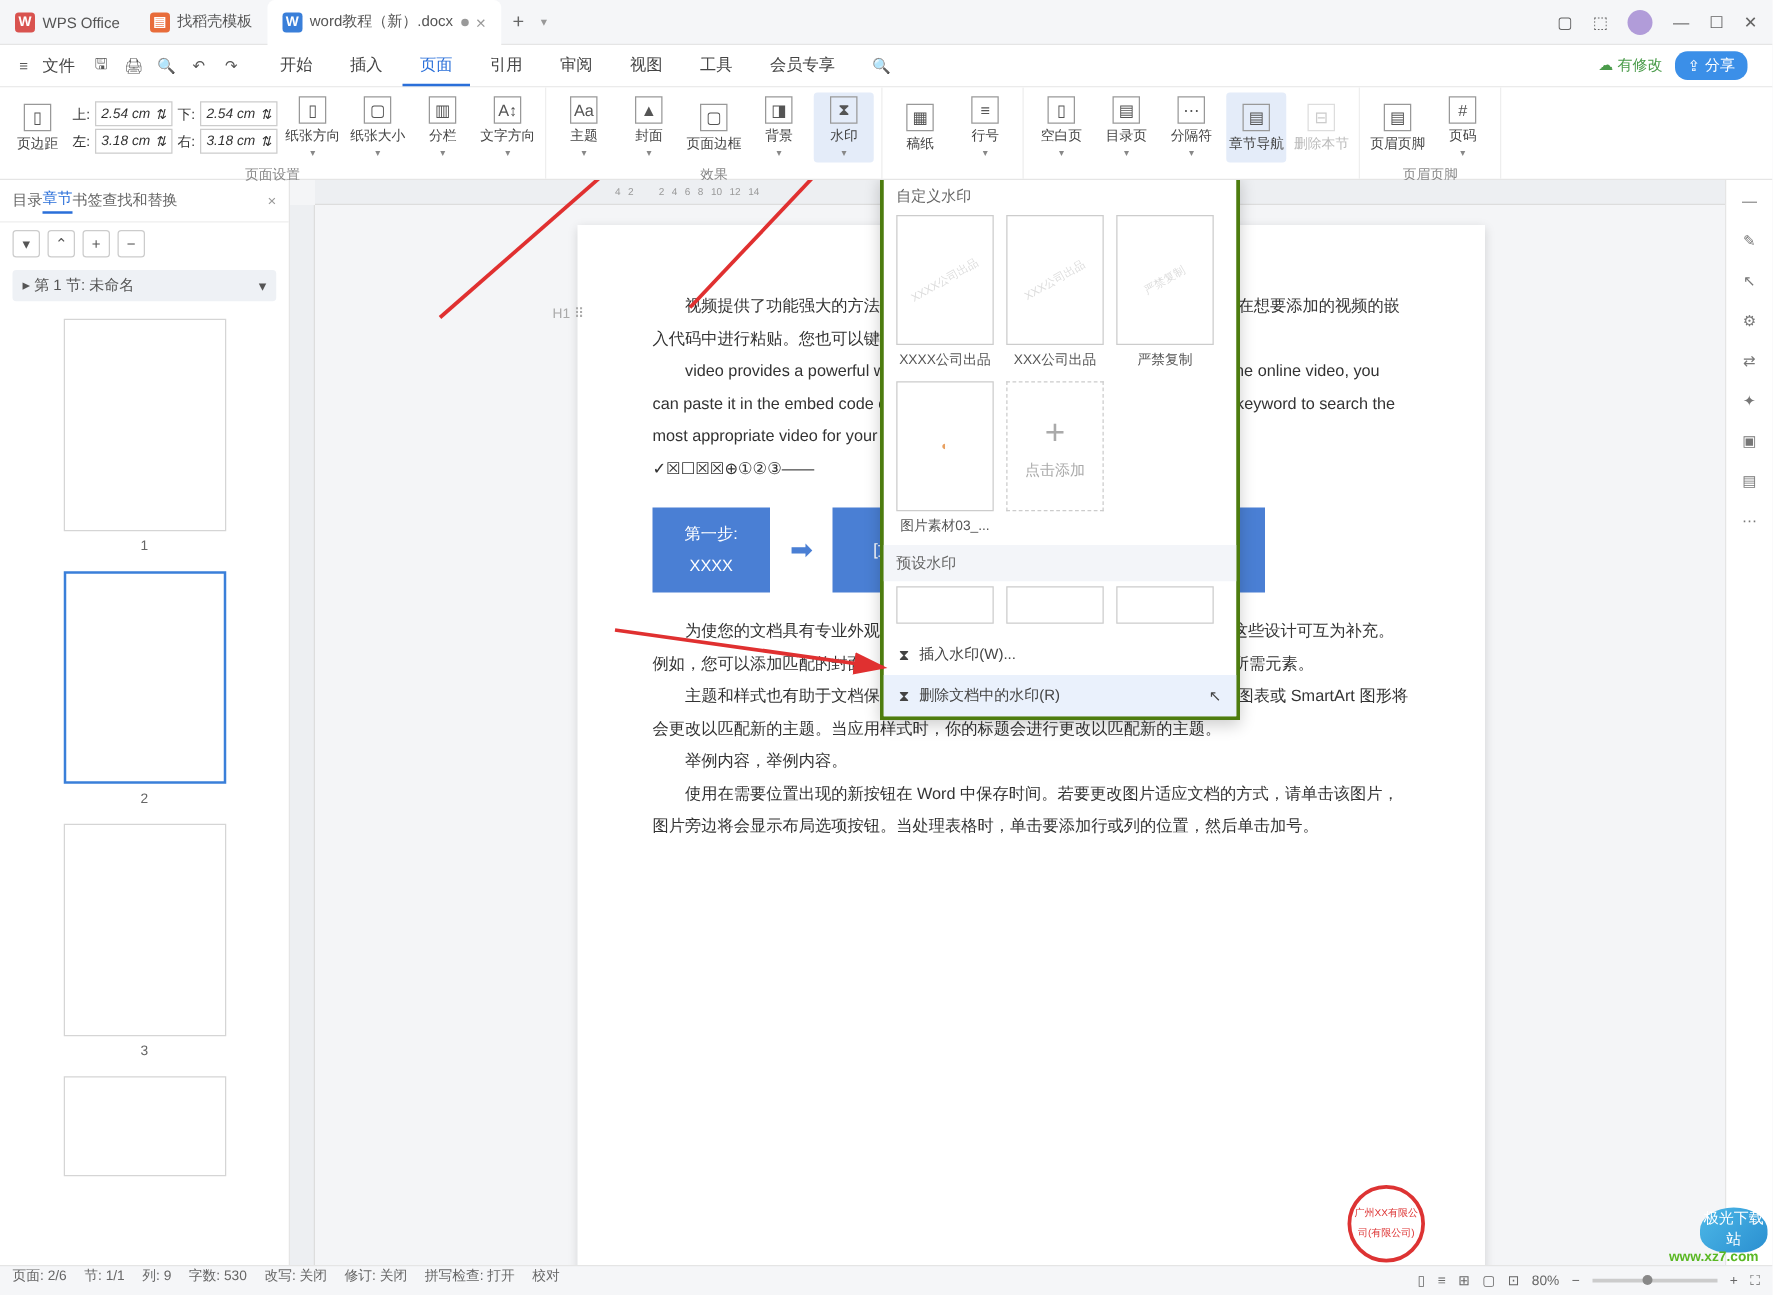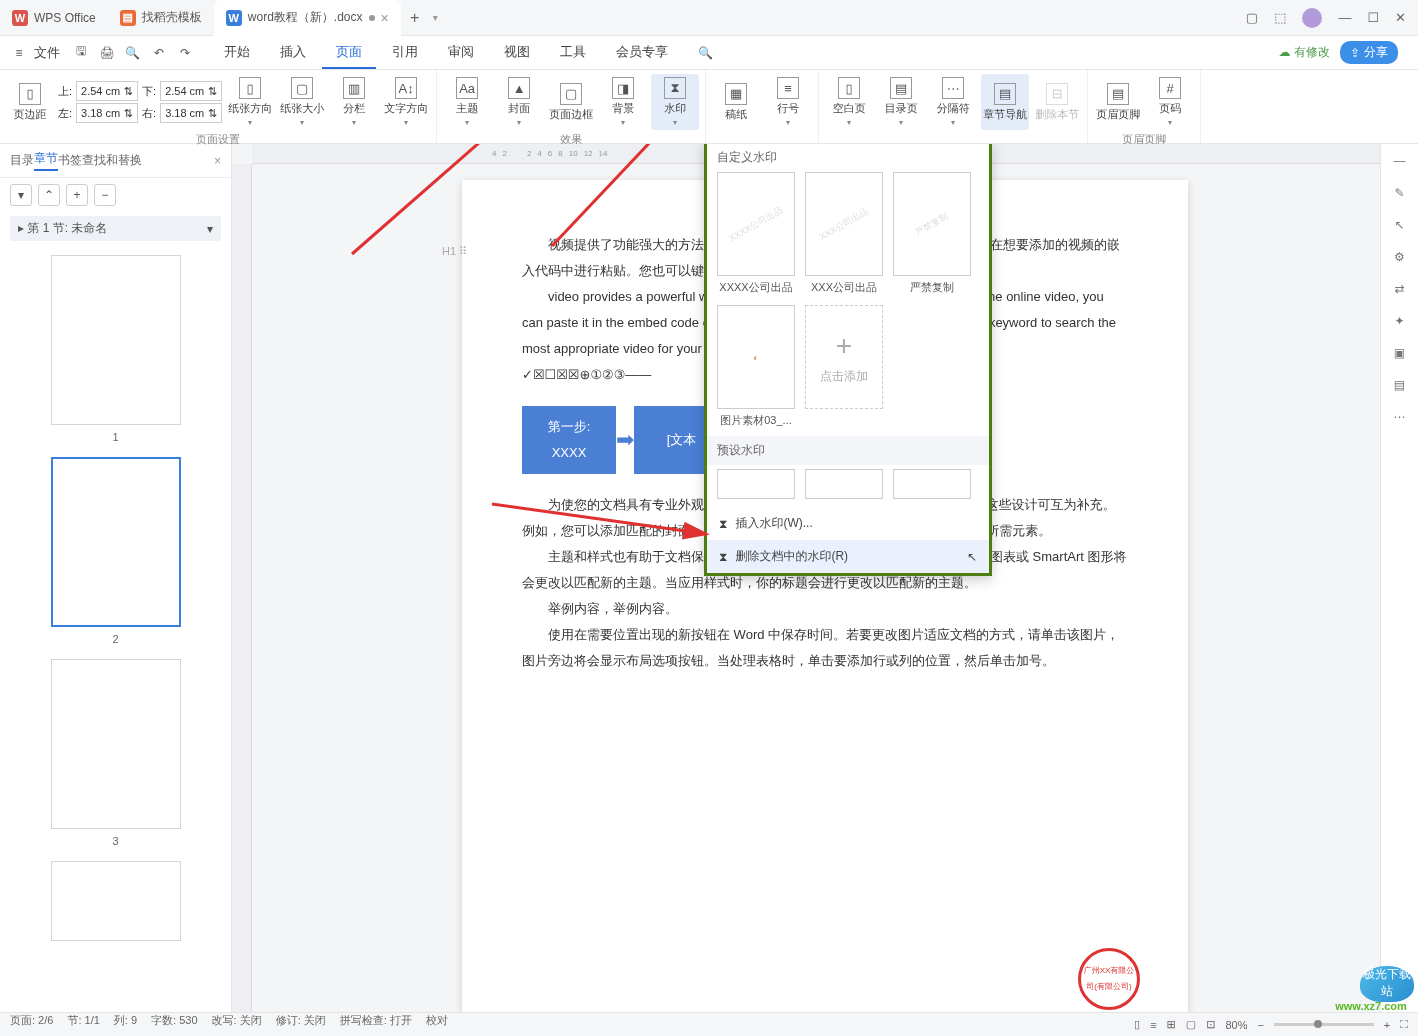--- a/index.html
+++ b/index.html
@@ -32,21 +32,21 @@
 .pill-blue { background: #3b8fe8; color: #fff; }
 .pill-cloud { color: #4a9b4a; }
 
 
 .ribbon { height: 74px; display: flex; border-bottom: 1px solid #e5e5e5; background: #fff; }
 .ribbon-group { display: flex; flex-direction: column; padding: 4px 6px 2px; border-right: 1px solid #eee; }
 .ribbon-controls { display: flex; align-items: center; gap: 4px; flex: 1; }
 .ribbon-label { text-align: center; font-size: 11px; color: #888; padding-top: 2px; }
 .ribbon-stack { display: flex; flex-direction: column; gap: 2px; font-size: 11px; }
 .margin-row { display: flex; align-items: center; gap: 4px; }
-.margin-input { width: 62px; height: 20px; border: 1px solid #ccc; font-size: 11px; padding: 0 4px; display: flex; align-items: center; justify-content: space-between; }
+.margin-input { width: 62px; height: 20px; border: 1px solid #ccc; font-size: 11px; padding: 0 4px; display: flex; align-items: center; justify-content: space-between; font-style: italic; }
 .ribbon-btn { display: flex; flex-direction: column; align-items: center; justify-content: center; width: 48px; height: 56px; font-size: 11px; color: #444; gap: 2px; }
 .ribbon-btn.active { background: #e4ecf9; border-radius: 3px; }
 .ribbon-icon { width: 22px; height: 22px; border: 1px solid #999; display: flex; align-items: center; justify-content: center; font-size: 13px; color: #555; }
 .ribbon-btn .drop { font-size: 8px; color: #888; }
 
 
 .main-area { display: flex; height: calc(100% - 36px - 34px - 74px - 24px); position: relative; }
 
 
 .left-panel { width: 232px; border-right: 1px solid #e5e5e5; display: flex; flex-direction: column; }
@@ -61,21 +61,21 @@
 .thumb { width: 130px; height: 170px; margin: 0 auto 6px; background: #fff; border: 1px solid #d5d5d5; position: relative; }
 .thumb.active { border: 2px solid #3a7fd9; }
 .thumb-num { text-align: center; font-size: 11px; color: #666; margin-bottom: 14px; }
 
 
 .canvas-area { flex: 1; background: #f4f5f7; position: relative; overflow: hidden; }
 .ruler-v { position: absolute; left: 0; top: 20px; width: 20px; bottom: 0; background: #edeff2; border-right: 1px solid #ddd; font-size: 8px; color: #999; }
 .ruler-h { position: absolute; left: 20px; top: 0; right: 0; height: 20px; background: #edeff2; border-bottom: 1px solid #ddd; font-size: 8px; color: #999; display: flex; align-items: center; padding-left: 240px; gap: 6px; }
 .page { position: absolute; left: 230px; top: 36px; width: 726px; height: 960px; background: #fff; box-shadow: 0 2px 8px rgba(0,0,0,0.15); padding: 52px 60px; font-size: 13px; line-height: 2; color: #333; }
 .page .para-indent { text-indent: 2em; }
-.blue-boxes { display: flex; gap: 0; margin: 18px 0; align-items: center; }
+.blue-boxes { display: flex; gap: 16px; margin: 18px 0; align-items: center; }
 .blue-box { width: 94px; height: 68px; background: #4a7fd4; color: #fff; display: flex; flex-direction: column; align-items: center; justify-content: center; font-size: 13px; }
 .blue-arrow { color: #4a7fd4; font-size: 22px; }
 .red-stamp { position: absolute; right: 48px; bottom: 130px; width: 62px; height: 62px; border: 3px solid #d33; border-radius: 50%; color: #d33; font-size: 8px; display: flex; align-items: center; justify-content: center; text-align: center; }
 
 
 .watermark-panel { position: absolute; left: 472px; top: -4px; width: 288px; background: #fff; border: 3px solid #4d7c0f; box-shadow: 0 4px 12px rgba(0,0,0,0.2); z-index: 50; font-size: 12px; }
 .wm-section-title { padding: 6px 10px; color: #666; font-size: 12px; }
 .wm-grid { display: flex; flex-wrap: wrap; gap: 10px; padding: 0 10px 8px; }
 .wm-item { display: flex; flex-direction: column; align-items: center; gap: 4px; }
 .wm-preview { width: 78px; height: 104px; border: 1px solid #ccc; display: flex; align-items: center; justify-content: center; font-size: 10px; color: #bbb; background: #fff; }

